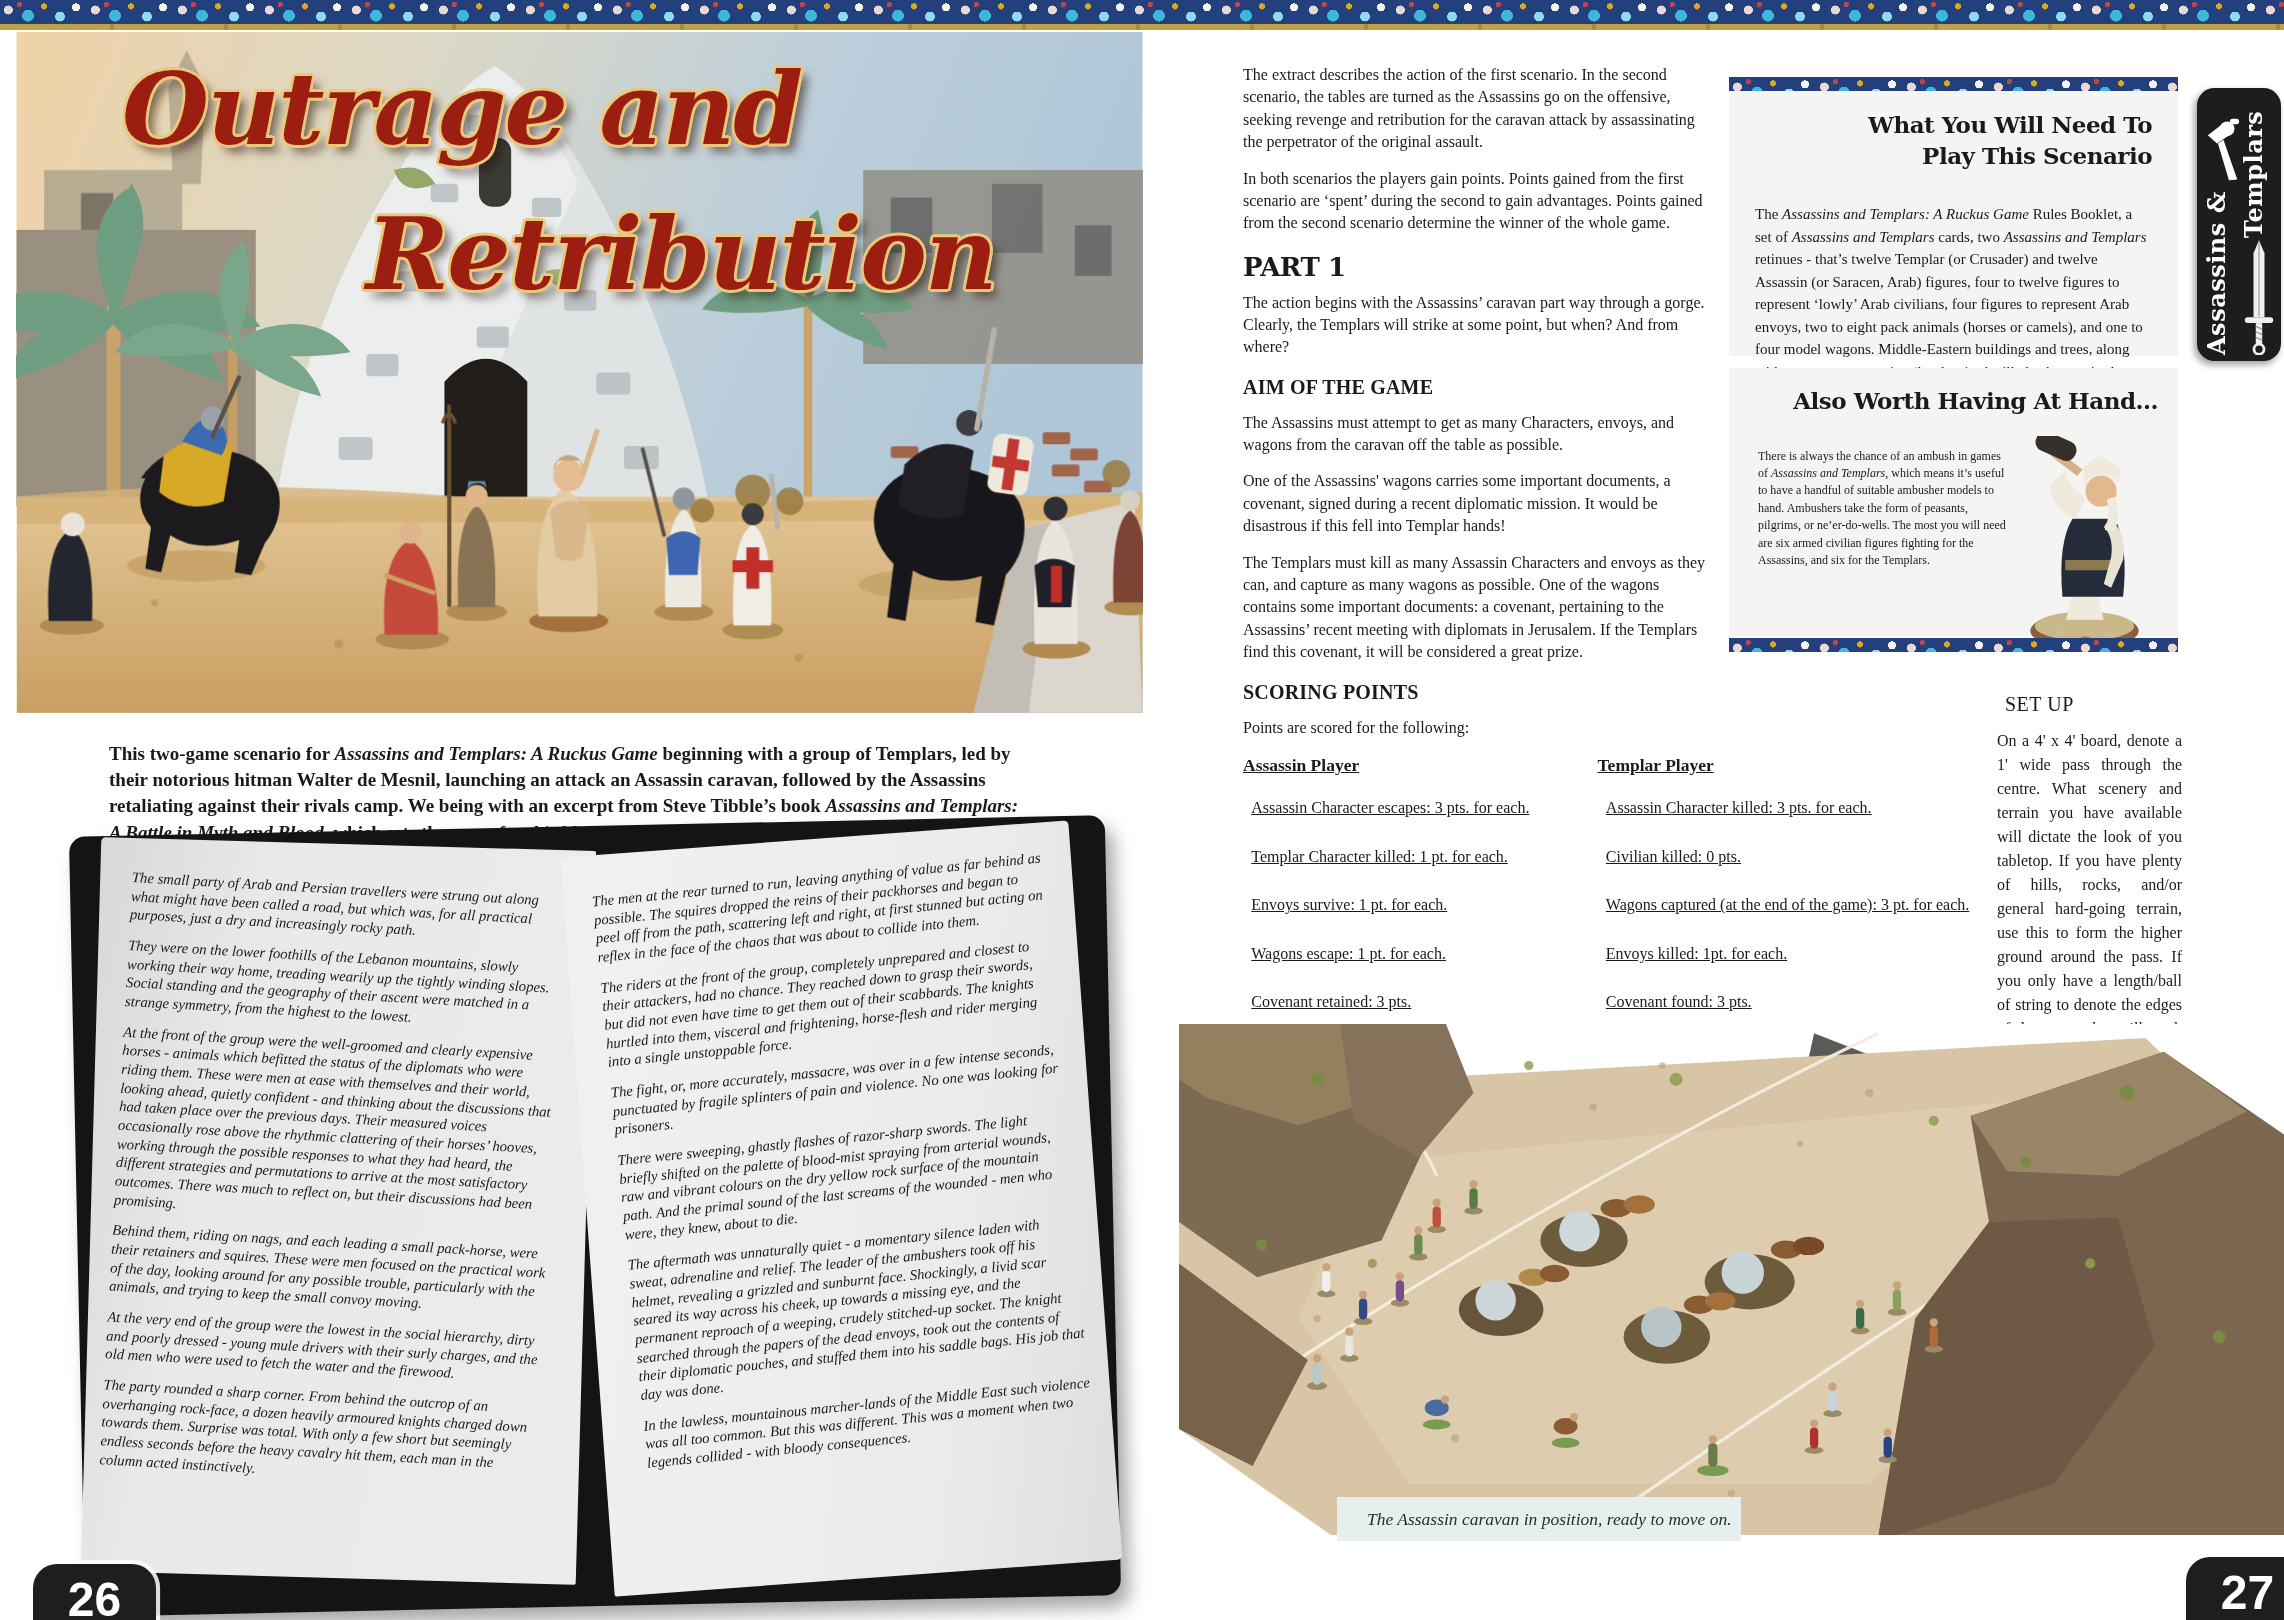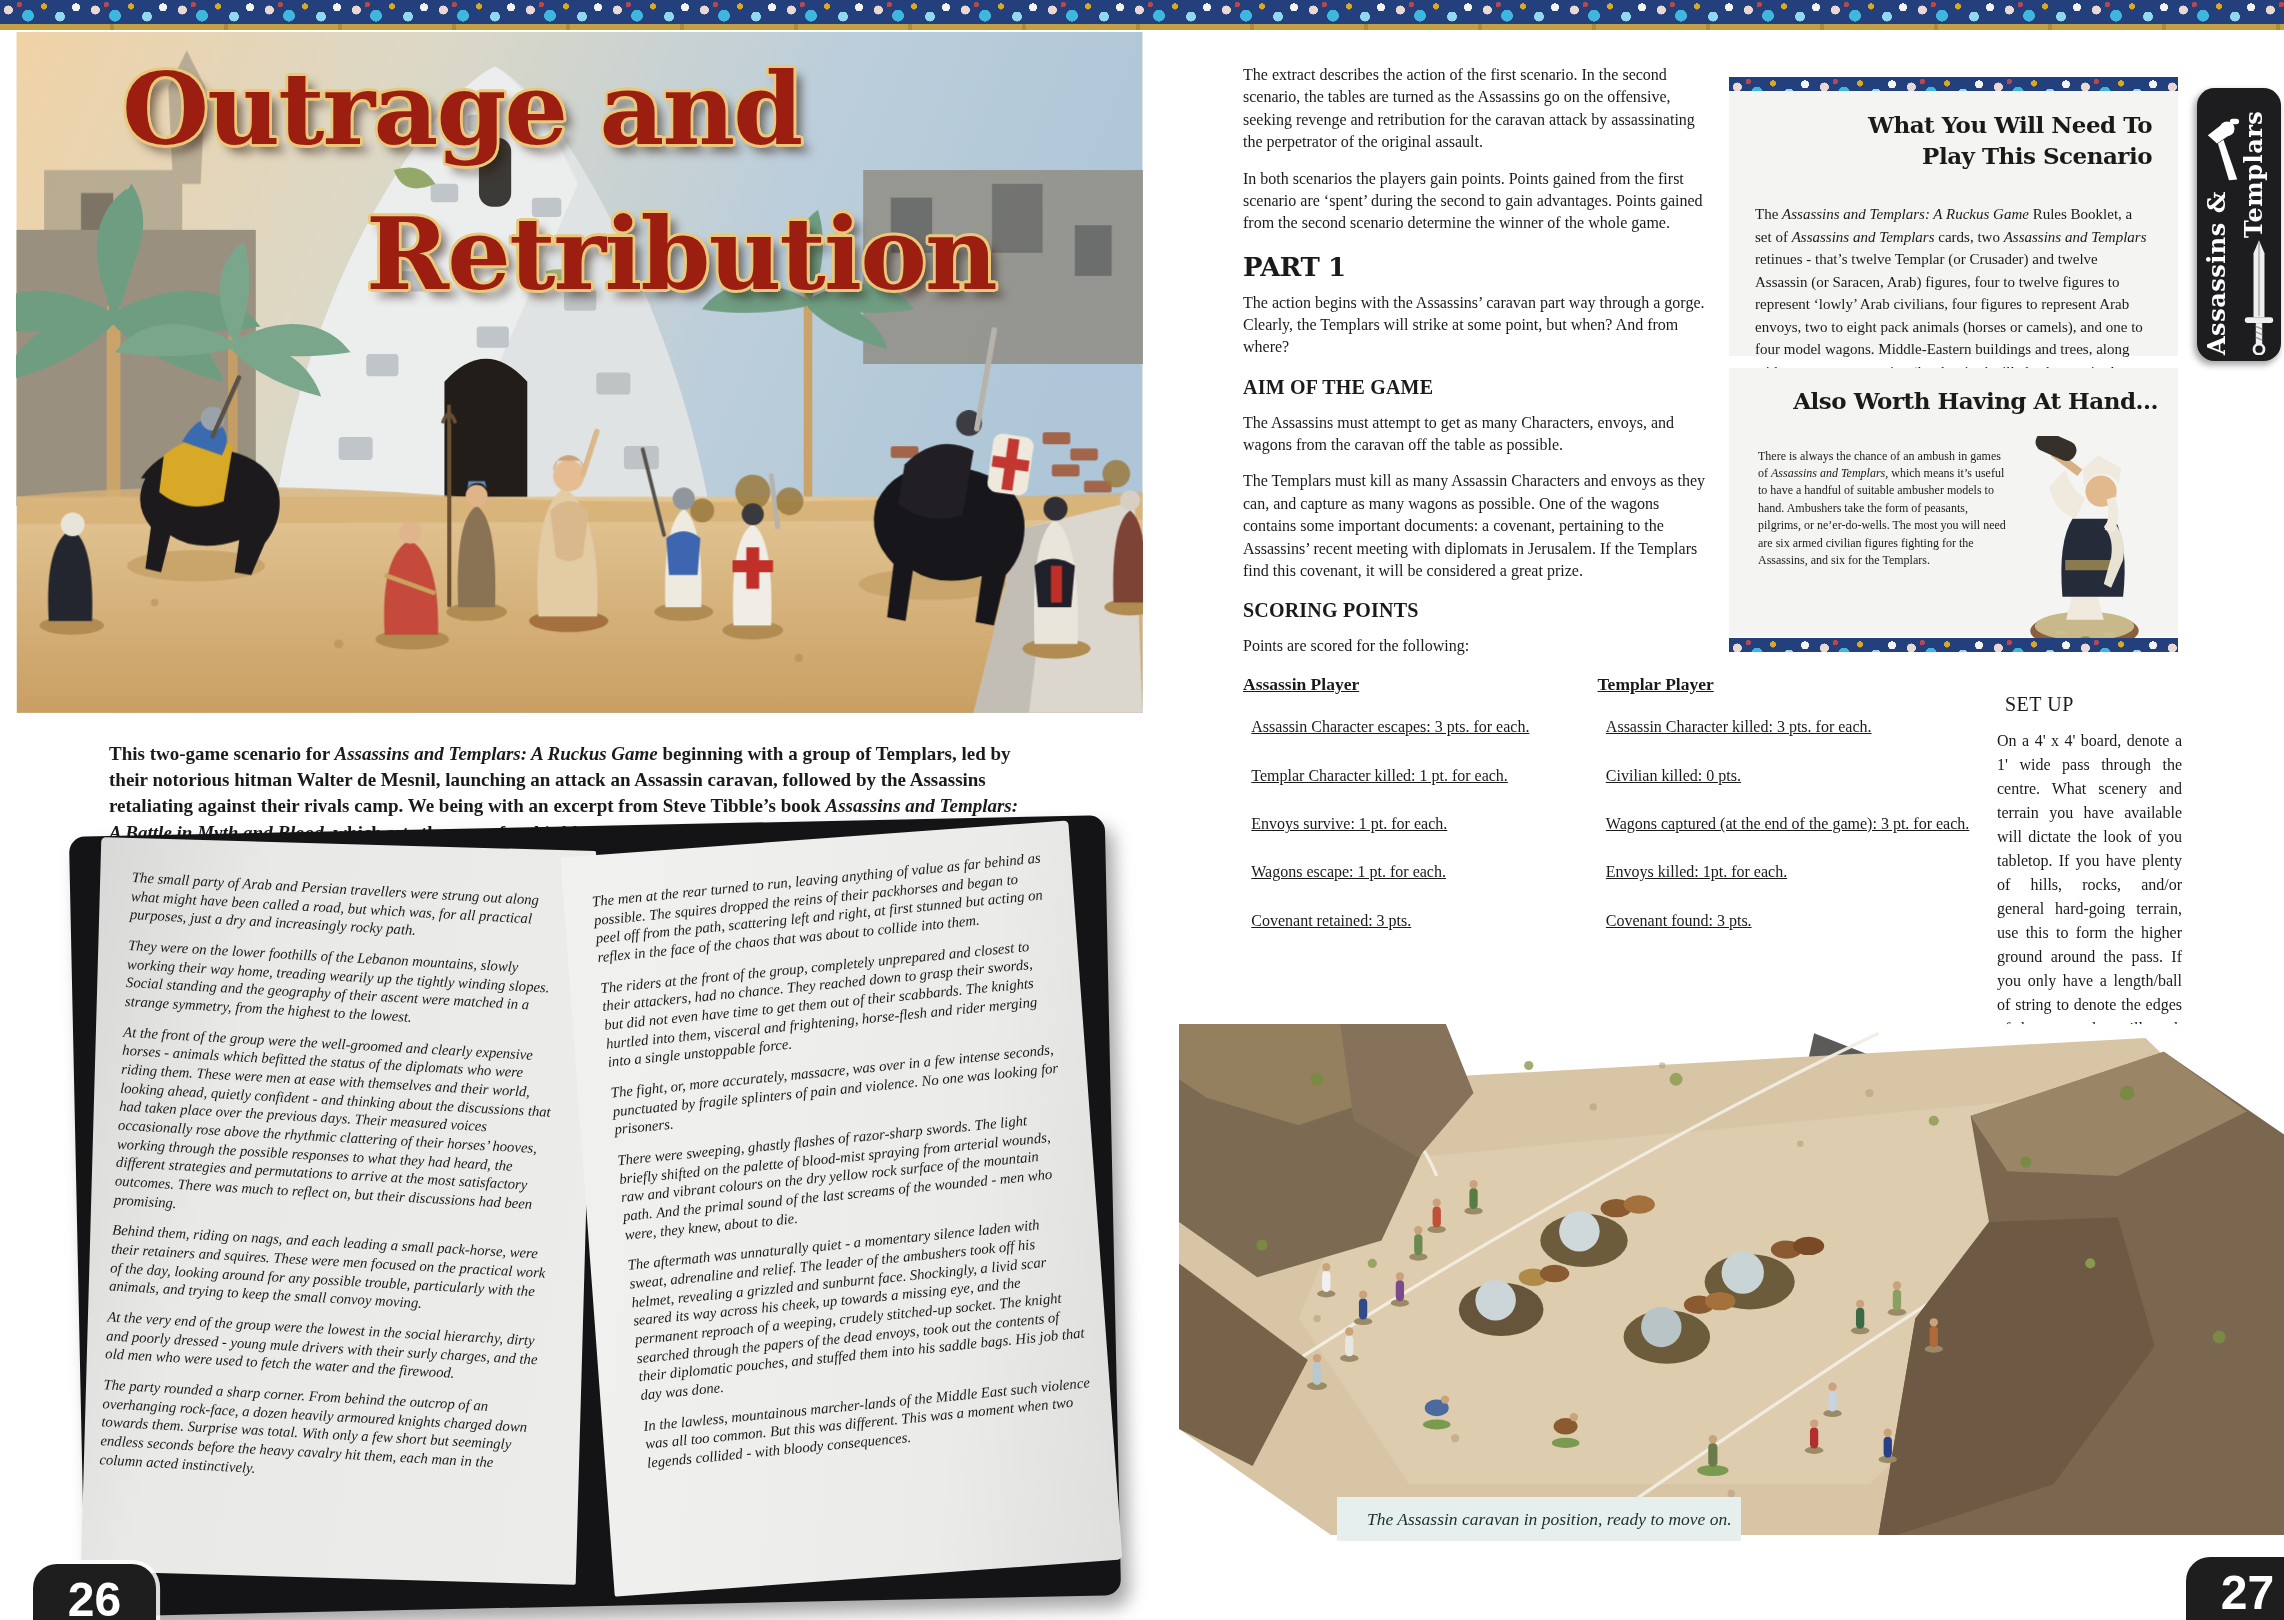--- a/index.html
+++ b/index.html
@@ -15,21 +15,21 @@
       radial-gradient(circle 3.2px  at 44px 6.4px, #d9a81e 96%, transparent),
       radial-gradient(circle 5px at 60px 16.6px, #8fd8ee 96%, transparent),
       radial-gradient(circle 4.1px  at 76px 7.4px, #f4f4f2 96%, transparent),
       radial-gradient(circle 2.8px  at 19.3px 4.6px, #b8474e 96%, transparent);
     background-size:87px 26px;}
   .top-border .mosaic{position:absolute;inset:0 0 6.4px 0;}
   .top-border .gold{position:absolute;left:0;bottom:0;width:100%;height:6.4px;
     background:repeating-linear-gradient(90deg,#c2a045 0 110px,#ab8c38 110px 114px);}
 
   
-  .hero{position:absolute;left:16px;top:32px;width:1127px;height:785px;overflow:hidden;}
+  .hero{position:absolute;left:16px;top:32px;width:1127px;height:785px;overflow:hidden;font-style:italic;}
   .hero svg{display:block;}
   .title-l1,.title-l2{position:absolute;font-family:"DejaVu Serif",serif;font-weight:bold;
     color:#9c1e10;font-size:100px;letter-spacing:-1.8px;line-height:1;
     text-shadow:-2.3px -2.3px 0 #e9c87c,2.3px -2.3px 0 #e9c87c,-2.3px 2.3px 0 #e9c87c,2.3px 2.3px 0 #e9c87c,
        0 -2.8px 0 #e9c87c,0 2.8px 0 #e9c87c,-2.8px 0 0 #e9c87c,2.8px 0 0 #e9c87c,
        7.4px 8.3px 10px rgba(40,20,10,.55);}
   .title-l1{left:106px;top:27px;}
   .title-l2{left:350px;top:172px;}
 
   
@@ -356,20 +356,21 @@
 
   <section>
 
     <div class="col-main">
       <p>The extract describes the action of the first scenario. In the second scenario, the tables are turned as the Assassins go on the offensive, seeking revenge and retribution for the caravan attack by assassinating the perpetrator of the original assault.</p>
       <p>In both scenarios the players gain points. Points gained from the first scenario are ‘spent’ during the second to gain advantages. Points gained from the second scenario determine the winner of the whole game.</p>
       <h2 class="bl h-part">PART 1</h2>
       <p>The action begins with the Assassins’ caravan part way through a gorge. Clearly, the Templars will strike at some point, but when? And from where?</p>
       <h2 class="h-caps">AIM OF THE GAME</h2>
       <p>The Assassins must attempt to get as many Characters, envoys, and wagons from the caravan off the table as possible.</p>
+      <p>One of the Assassins' wagons carries some important documents, a covenant, signed during a recent diplomatic mission. It would be disastrous if this fell into Templar hands!</p>
       <p>The Templars must kill as many Assassin Characters and envoys as they can, and capture as many wagons as possible. One of the wagons contains some important documents: a covenant, pertaining to the Assassins’ recent meeting with diplomats in Jerusalem. If the Templars find this covenant, it will be considered a great prize.</p>
       <h2 class="h-caps">SCORING POINTS</h2>
       <p>Points are scored for the following:</p>
 
       <div class="scoring">
         <div class="scol scol-a">
           <h3>Assassin Player</h3>
           <div>Assassin Character escapes: 3 pts. for each.</div>
           <div>Templar Character killed: 1 pt. for each.</div>
           <div>Envoys survive: 1 pt. for each.</div>

